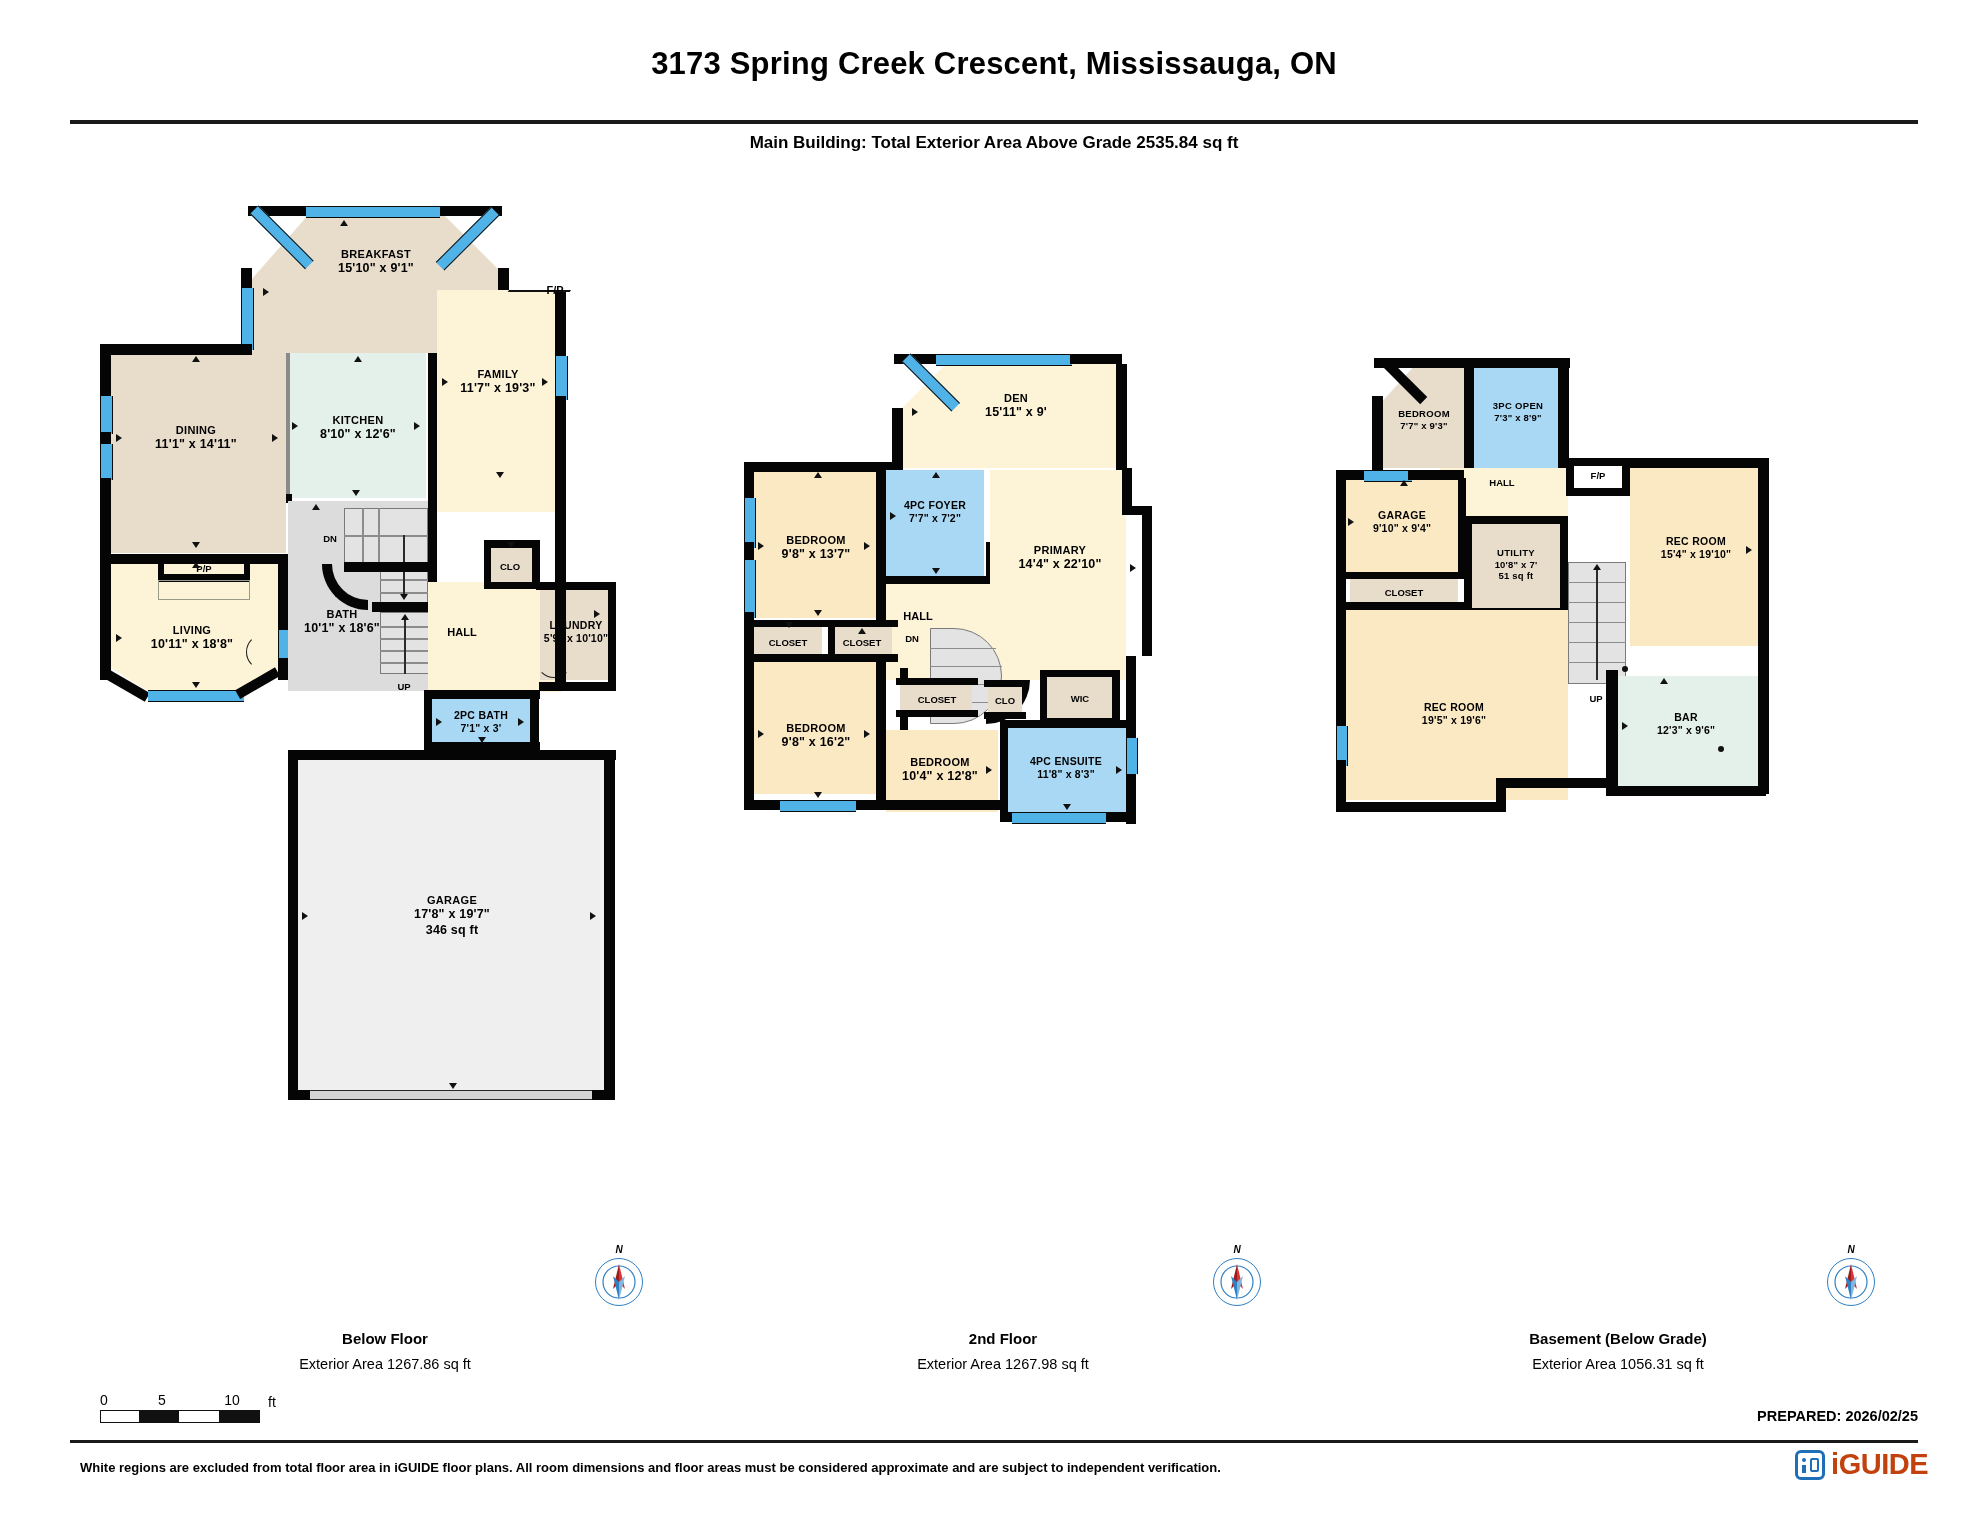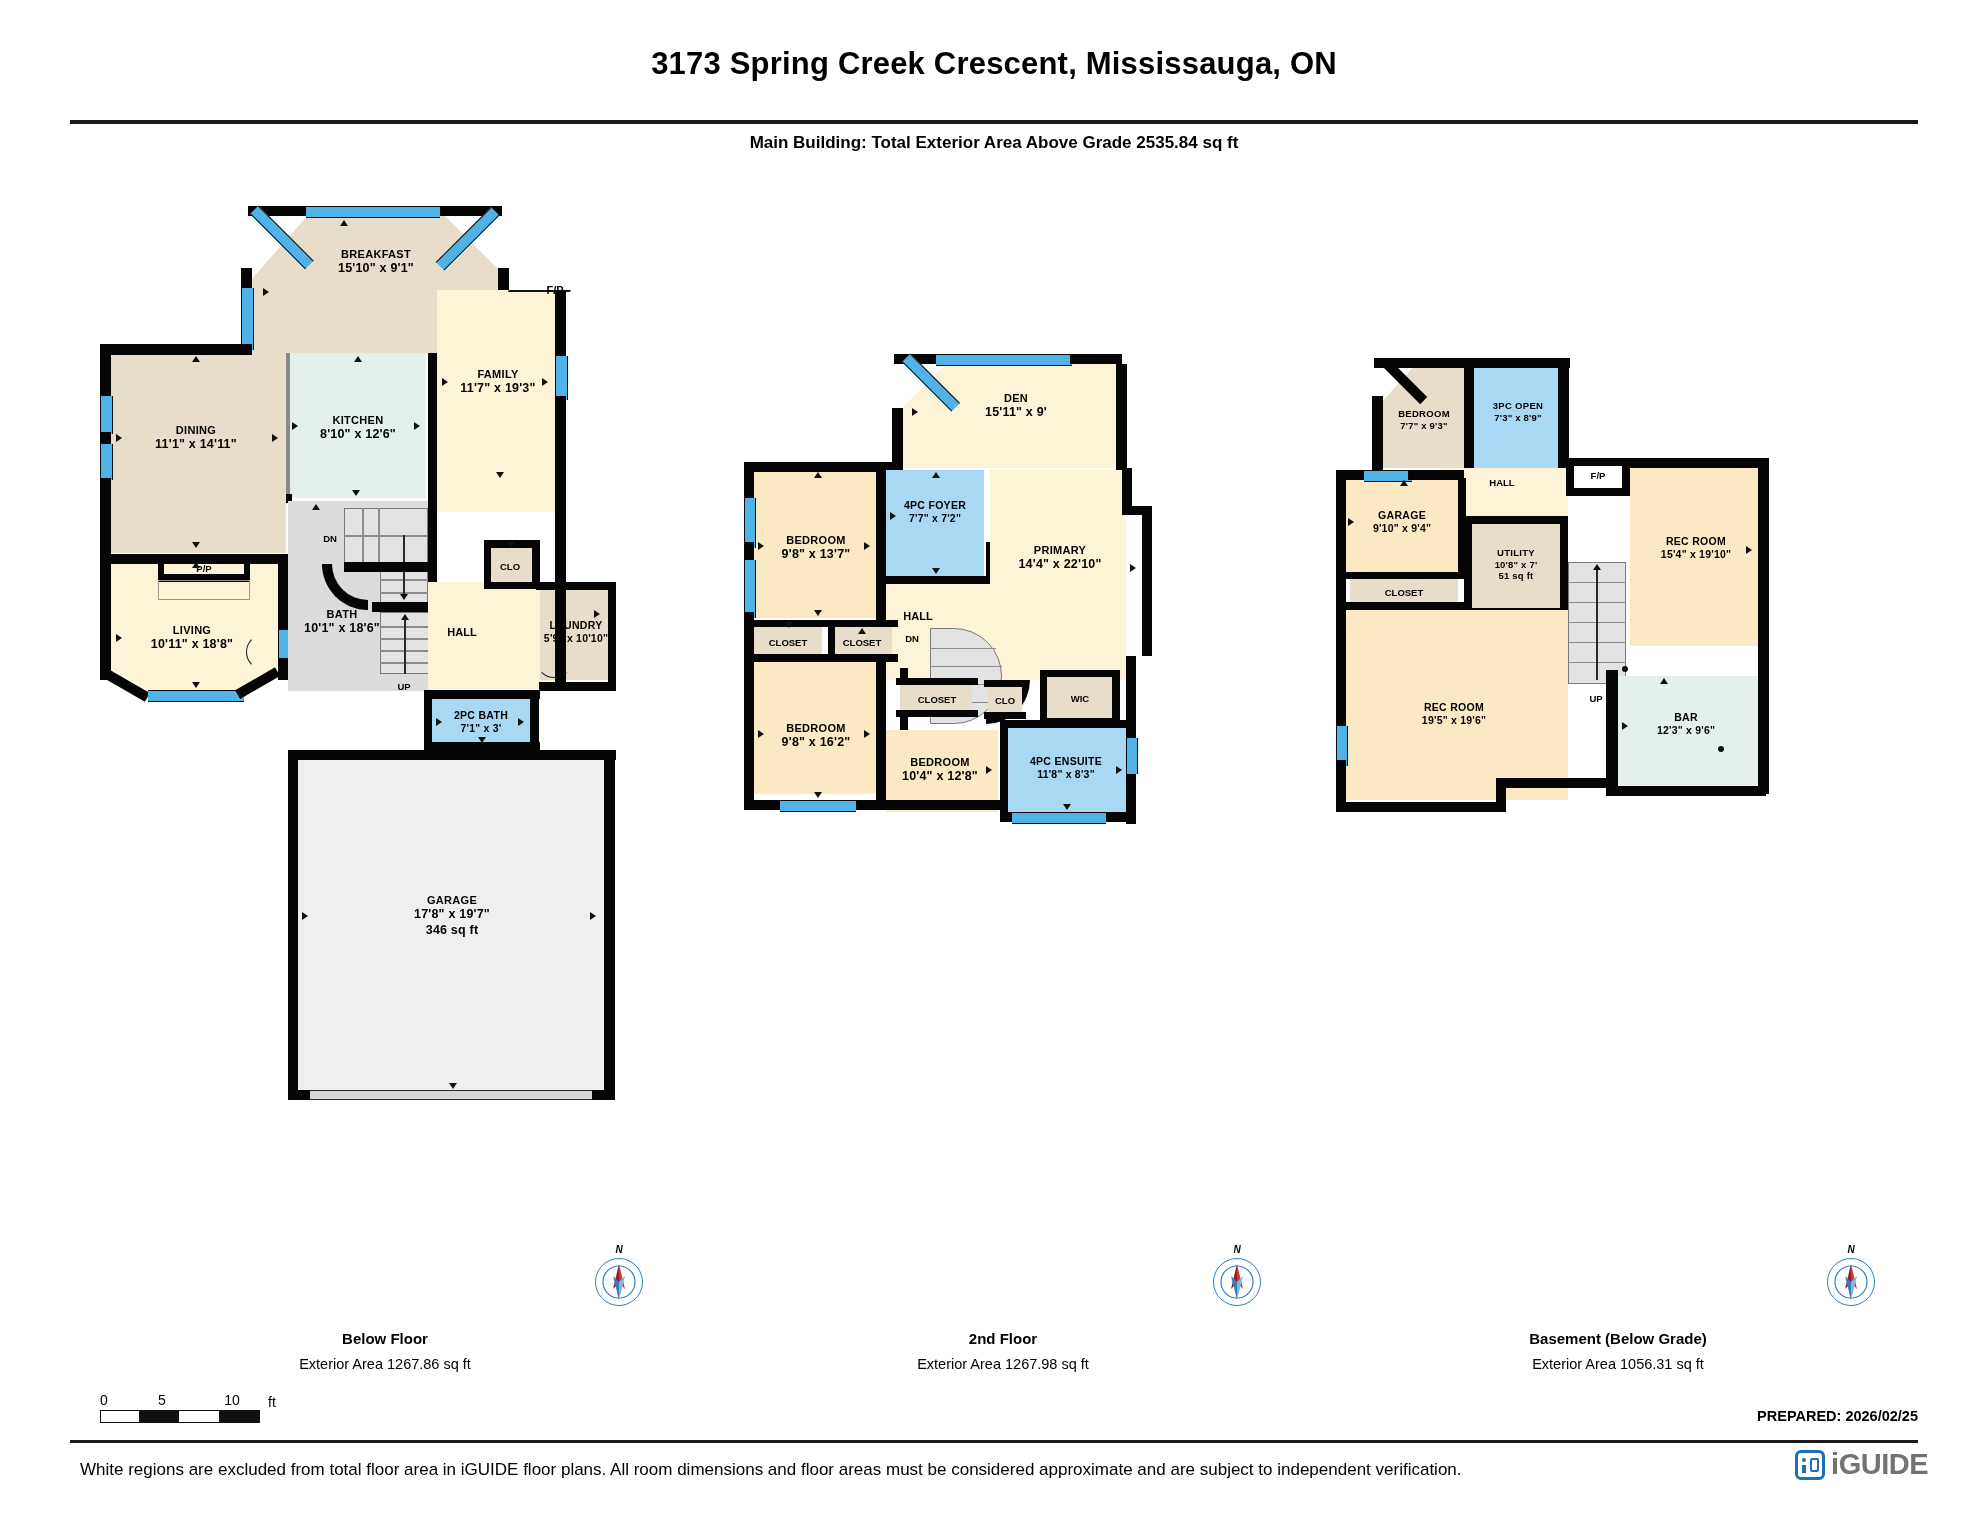--- a/index.html
+++ b/index.html
@@ -67,23 +67,23 @@
   
   #scalewrap{position:absolute;left:100px;top:1392px;}
   #scalenums{position:relative;height:18px;width:175px;font-size:14px;}
   #scalenums span{position:absolute;transform:translateX(-50%);}
   #scalebar{position:relative;width:160px;height:13px;border:1.6px solid #111;box-sizing:border-box;background:#fff;}
   #scalebar i{position:absolute;top:0;height:100%;background:#111;display:block;}
   #scaleunit{position:absolute;left:168px;top:2px;font-size:14px;}
 
   #prepared{position:absolute;right:70px;top:1408px;font-size:14.5px;font-weight:bold;}
   #foot-rule{position:absolute;left:70px;top:1440px;width:1848px;height:3px;background:#1a1a1a;}
-  #disclaim{position:absolute;left:80px;top:1460px;width:1560px;font-size:17px;}
-
-  #logo{position:absolute;right:60px;top:1448px;display:flex;align-items:center;gap:6px;color:#737373;}
+  #disclaim{position:absolute;left:80px;top:1460px;width:1560px;font-size:13px;font-weight:bold;}
+
+  #logo{position:absolute;right:60px;top:1448px;display:flex;align-items:center;gap:6px;color:#c2410c;}
   #logo .mark{width:30px;height:30px;border:3px solid #1e6fb8;border-radius:6px;position:relative;box-sizing:border-box;}
   #logo .mark::before{content:"";position:absolute;left:4px;top:5px;width:4px;height:4px;background:#1e6fb8;border-radius:50%;}
   #logo .mark::after{content:"";position:absolute;left:4px;top:12px;width:4px;height:8px;background:#1e6fb8;}
   #logo .mark i{position:absolute;right:3px;top:5px;width:9px;height:14px;border:2.5px solid #1e6fb8;border-radius:2px;box-sizing:border-box;}
   #logo .txt{font-size:29px;font-weight:bold;letter-spacing:-.5px;}
 </style>
 </head>
 <body>
 
 <div id="title">3173 Spring Creek Crescent, Mississauga, ON</div>

